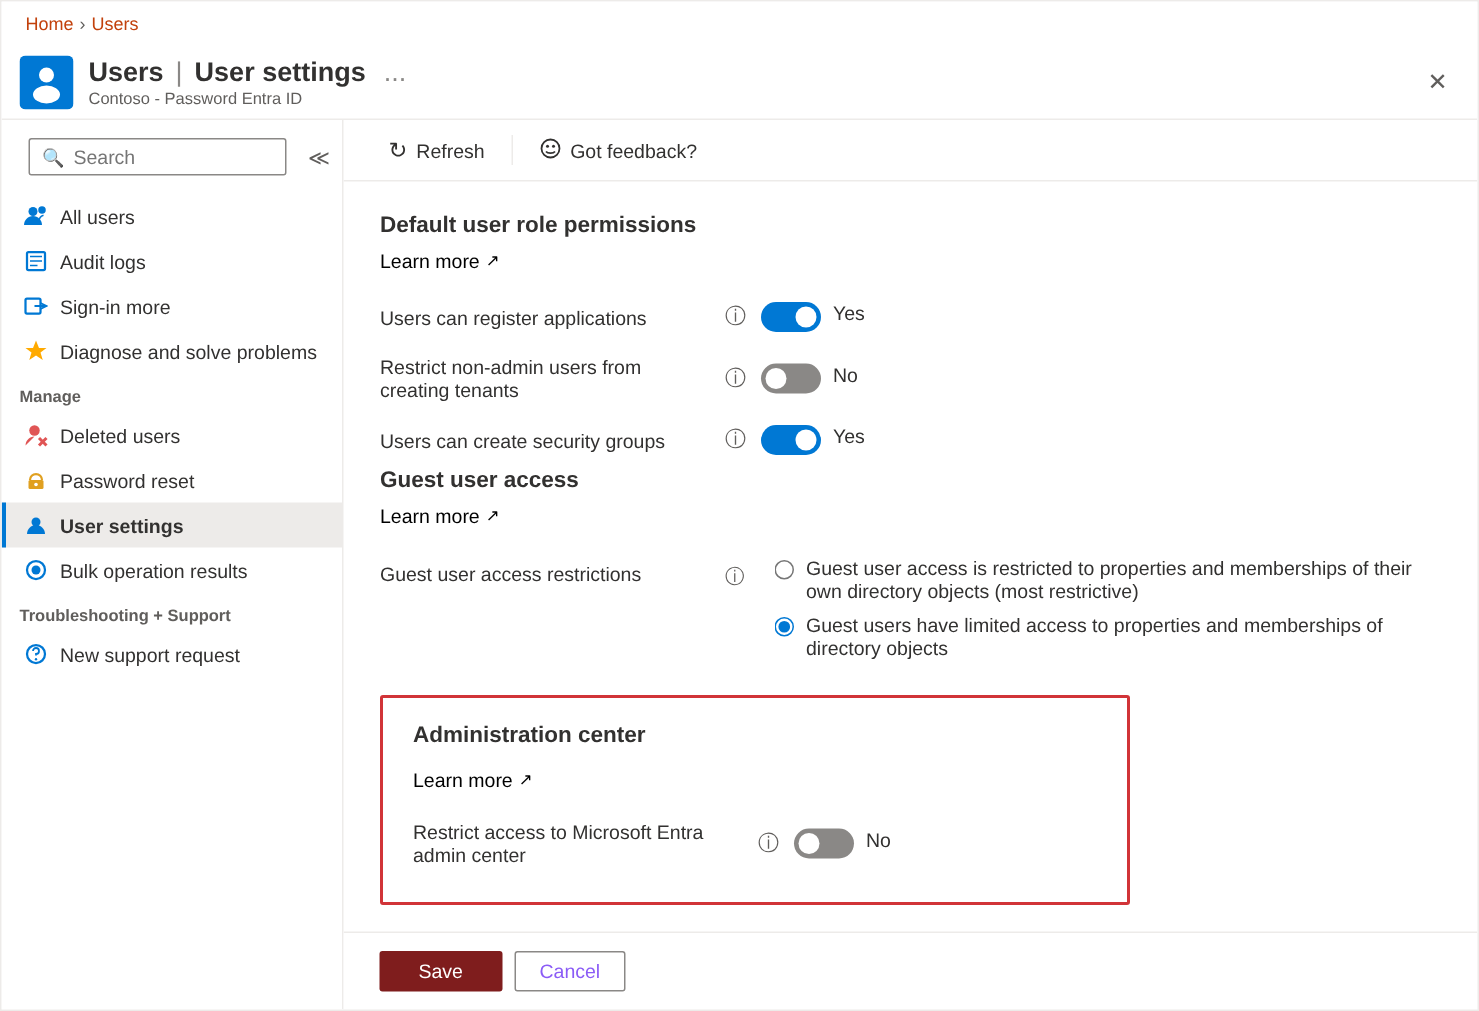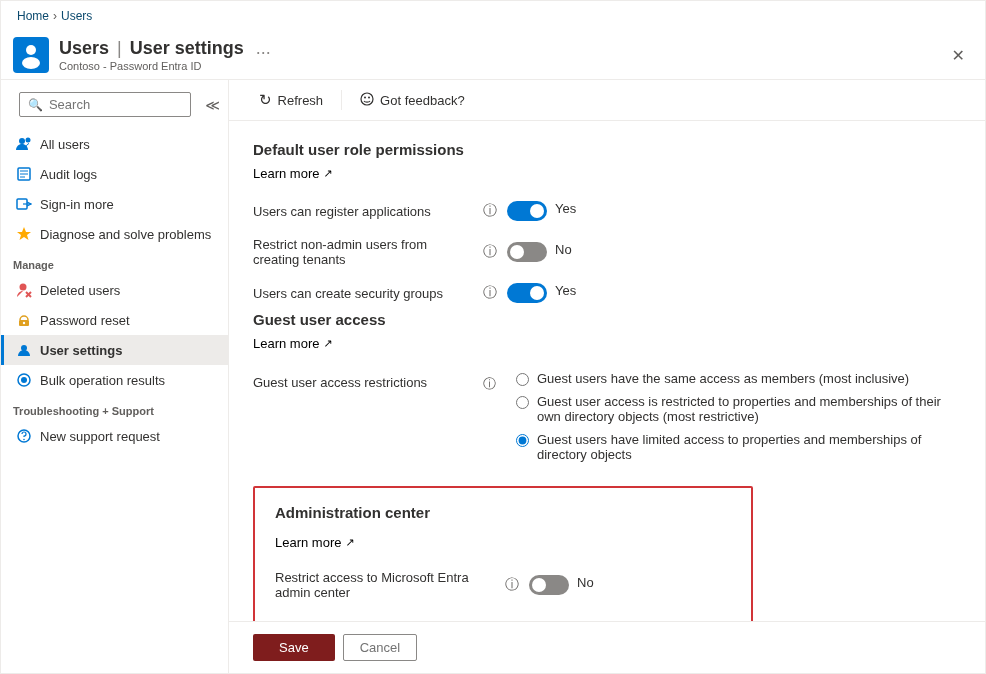--- a/index.html
+++ b/index.html
@@ -2,21 +2,21 @@
 <html><head>
   <meta charset="utf-8">
   <style>
     * { box-sizing: border-box; margin: 0; padding: 0; }
     body { font-family: 'Segoe UI', sans-serif; font-size: 13px; background: #f3f2f1; color: #323130; }
 
     .app-container { display: flex; flex-direction: column; height: 674px; width: 986px; background: #fff; border: 1px solid #edebe9; overflow: hidden; }
 
     
     .breadcrumb { padding: 8px 16px; font-size: 12px; color: #605e5c; background: #fff; display: flex; align-items: center; gap: 4px; }
-    .breadcrumb a { color: #0c4a6e; text-decoration: none; }
+    .breadcrumb a { color: #c2410c; text-decoration: none; }
     .breadcrumb-sep { color: #605e5c; }
 
     
     .page-header { display: flex; align-items: center; padding: 6px 16px 6px 12px; background: #fff; border-bottom: 1px solid #edebe9; }
     .header-icon { width: 36px; height: 36px; margin-right: 10px; }
     .header-title-block { flex: 1; }
     .header-title { font-size: 18px; font-weight: 600; color: #323130; display: flex; align-items: center; gap: 8px; }
     .header-subtitle { font-size: 11px; color: #605e5c; margin-top: 1px; }
     .header-close { font-size: 16px; color: #605e5c; cursor: pointer; background: none; border: none; padding: 4px; }
 
@@ -70,21 +70,21 @@
 
     
     .admin-box { border: 2px solid #d13438; border-radius: 2px; padding: 16px 20px; margin: 16px 0; background: #fff; max-width: 500px; }
 
     
     .section-gap { }
 
     
     .footer { padding: 12px 24px; border-top: 1px solid #edebe9; display: flex; gap: 8px; background: #fff; }
     .btn-primary { background: #7f1d1d; color: #fff; border: none; padding: 5px 26px; font-size: 13px; cursor: pointer; border-radius: 2px; }
-    .btn-secondary { background: #fff; color: #737373; border: 1px solid #8a8886; padding: 5px 16px; font-size: 13px; cursor: pointer; border-radius: 2px; }
+    .btn-secondary { background: #fff; color: #8b5cf6; border: 1px solid #8a8886; padding: 5px 16px; font-size: 13px; cursor: pointer; border-radius: 2px; }
 
     
     .content-scroll::-webkit-scrollbar { width: 6px; }
     .content-scroll::-webkit-scrollbar-track { background: #f3f2f1; }
     .content-scroll::-webkit-scrollbar-thumb { background: #c8c6c4; border-radius: 3px; }
   </style>
 </head>
 <body>
 
 <div class="app-container">
@@ -299,24 +299,20 @@
             <span>Learn more</span>
             <span style="font-size:11px;">↗</span>
           </a>
 
           <div class="setting-row" style="align-items:flex-start;">
             <span class="setting-label" style="padding-top:4px;">Guest user access restrictions</span>
             <span class="setting-info" style="padding-top:4px;">ⓘ</span>
             <div class="radio-group">
               <label class="radio-option">
                 <input type="radio" name="guest-access" style="">
-                <span>Guest users have the same access as members (most inclusive)</span>
-              </label>
-              <label class="radio-option">
-                <input type="radio" name="guest-access" style="">
                 <span>Guest user access is restricted to properties and memberships of their own directory objects (most restrictive)</span>
               </label>
               <label class="radio-option">
                 <input type="radio" name="guest-access" checked="" style="">
                 <span>Guest users have limited access to properties and memberships of directory objects</span>
               </label>
             </div>
           </div>
         </div>
 

